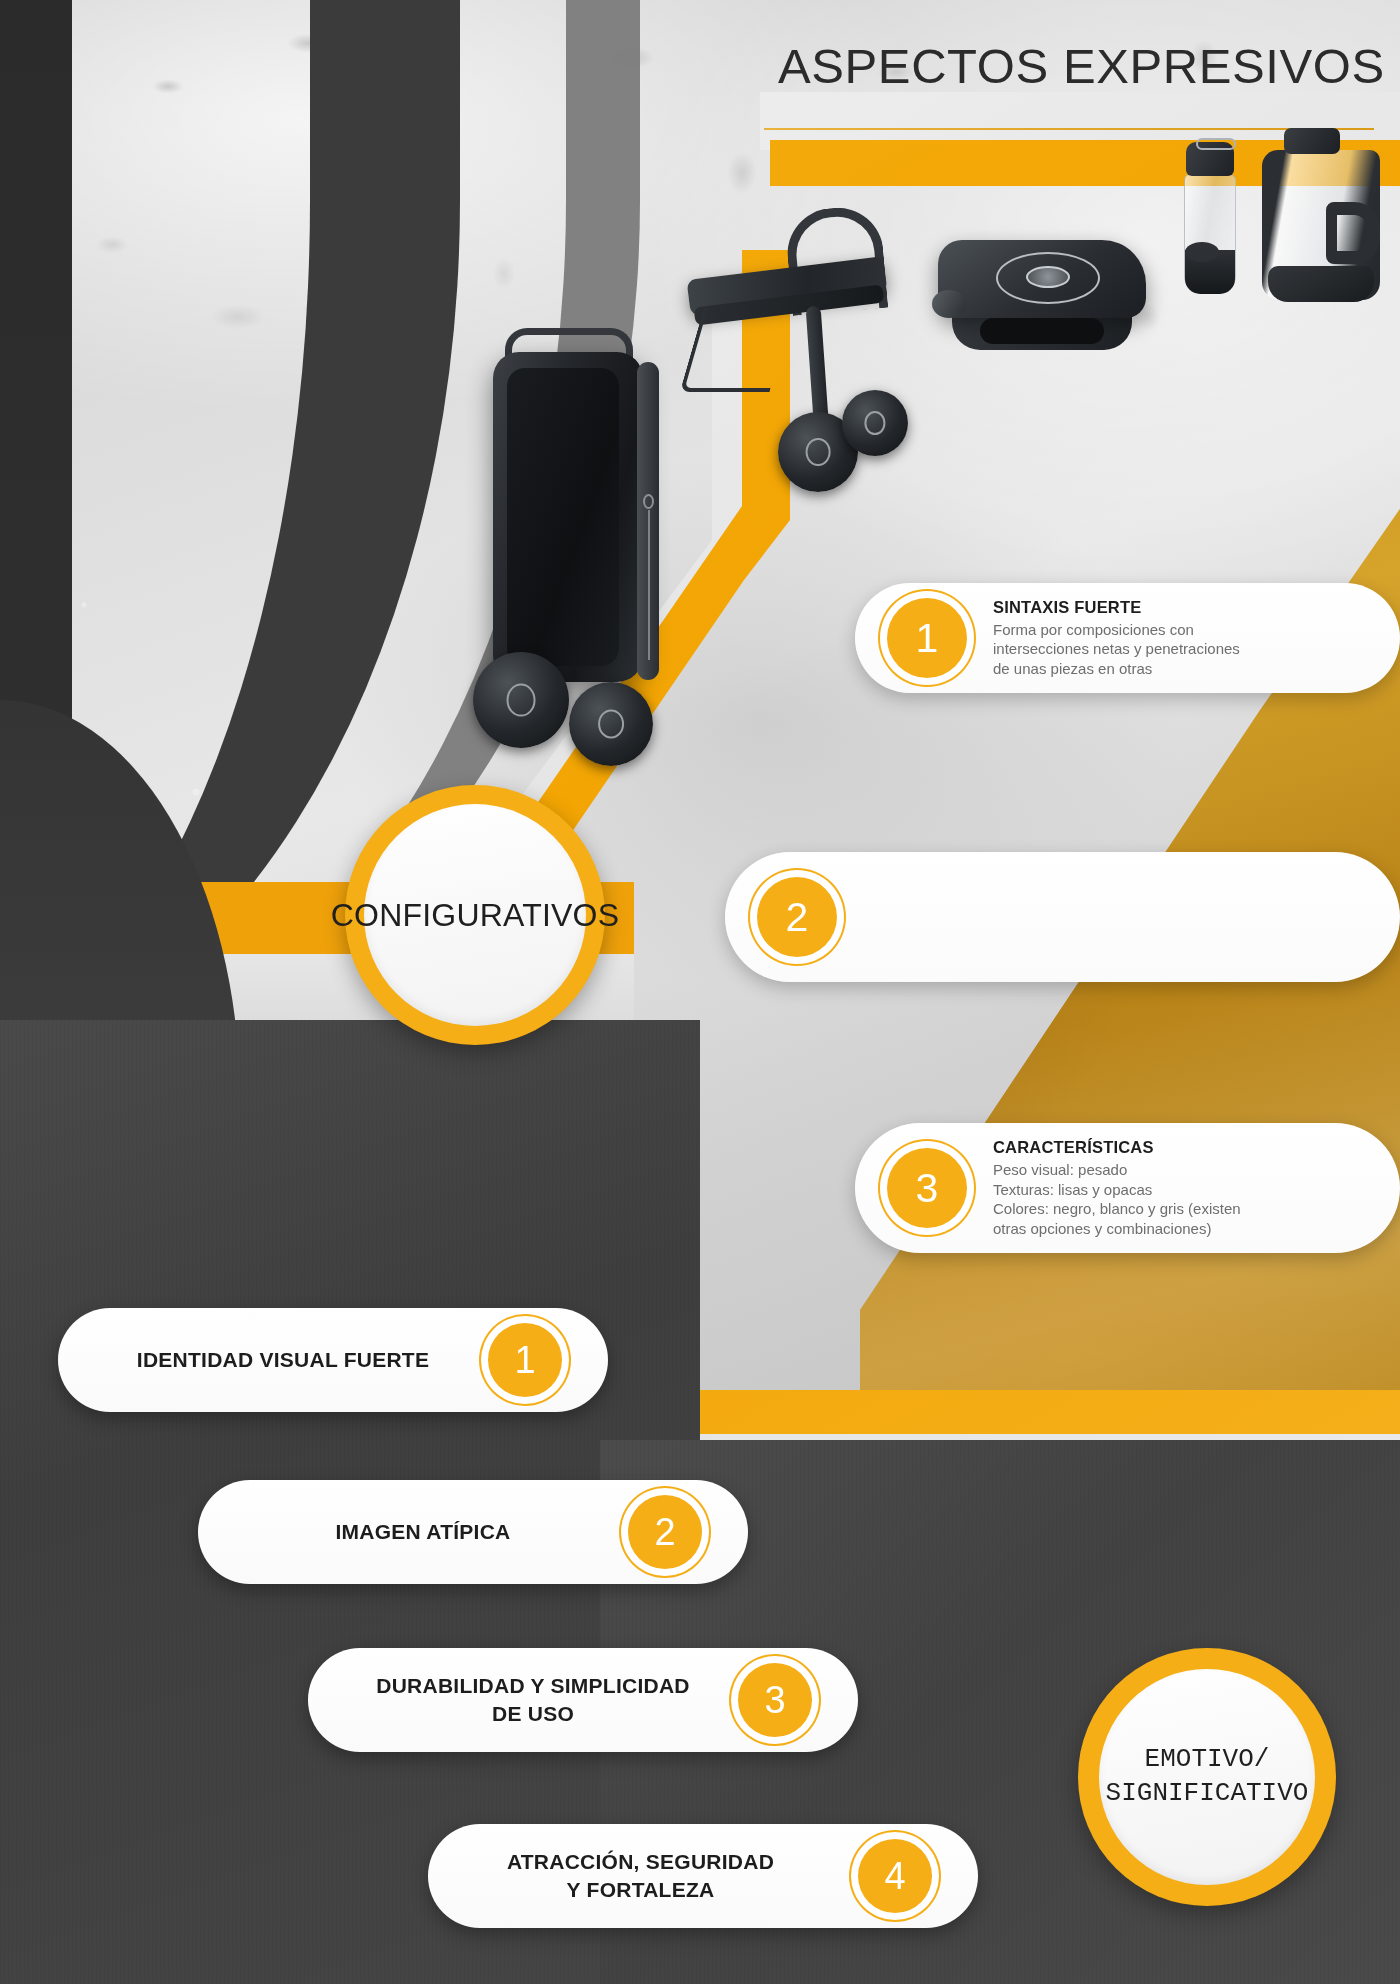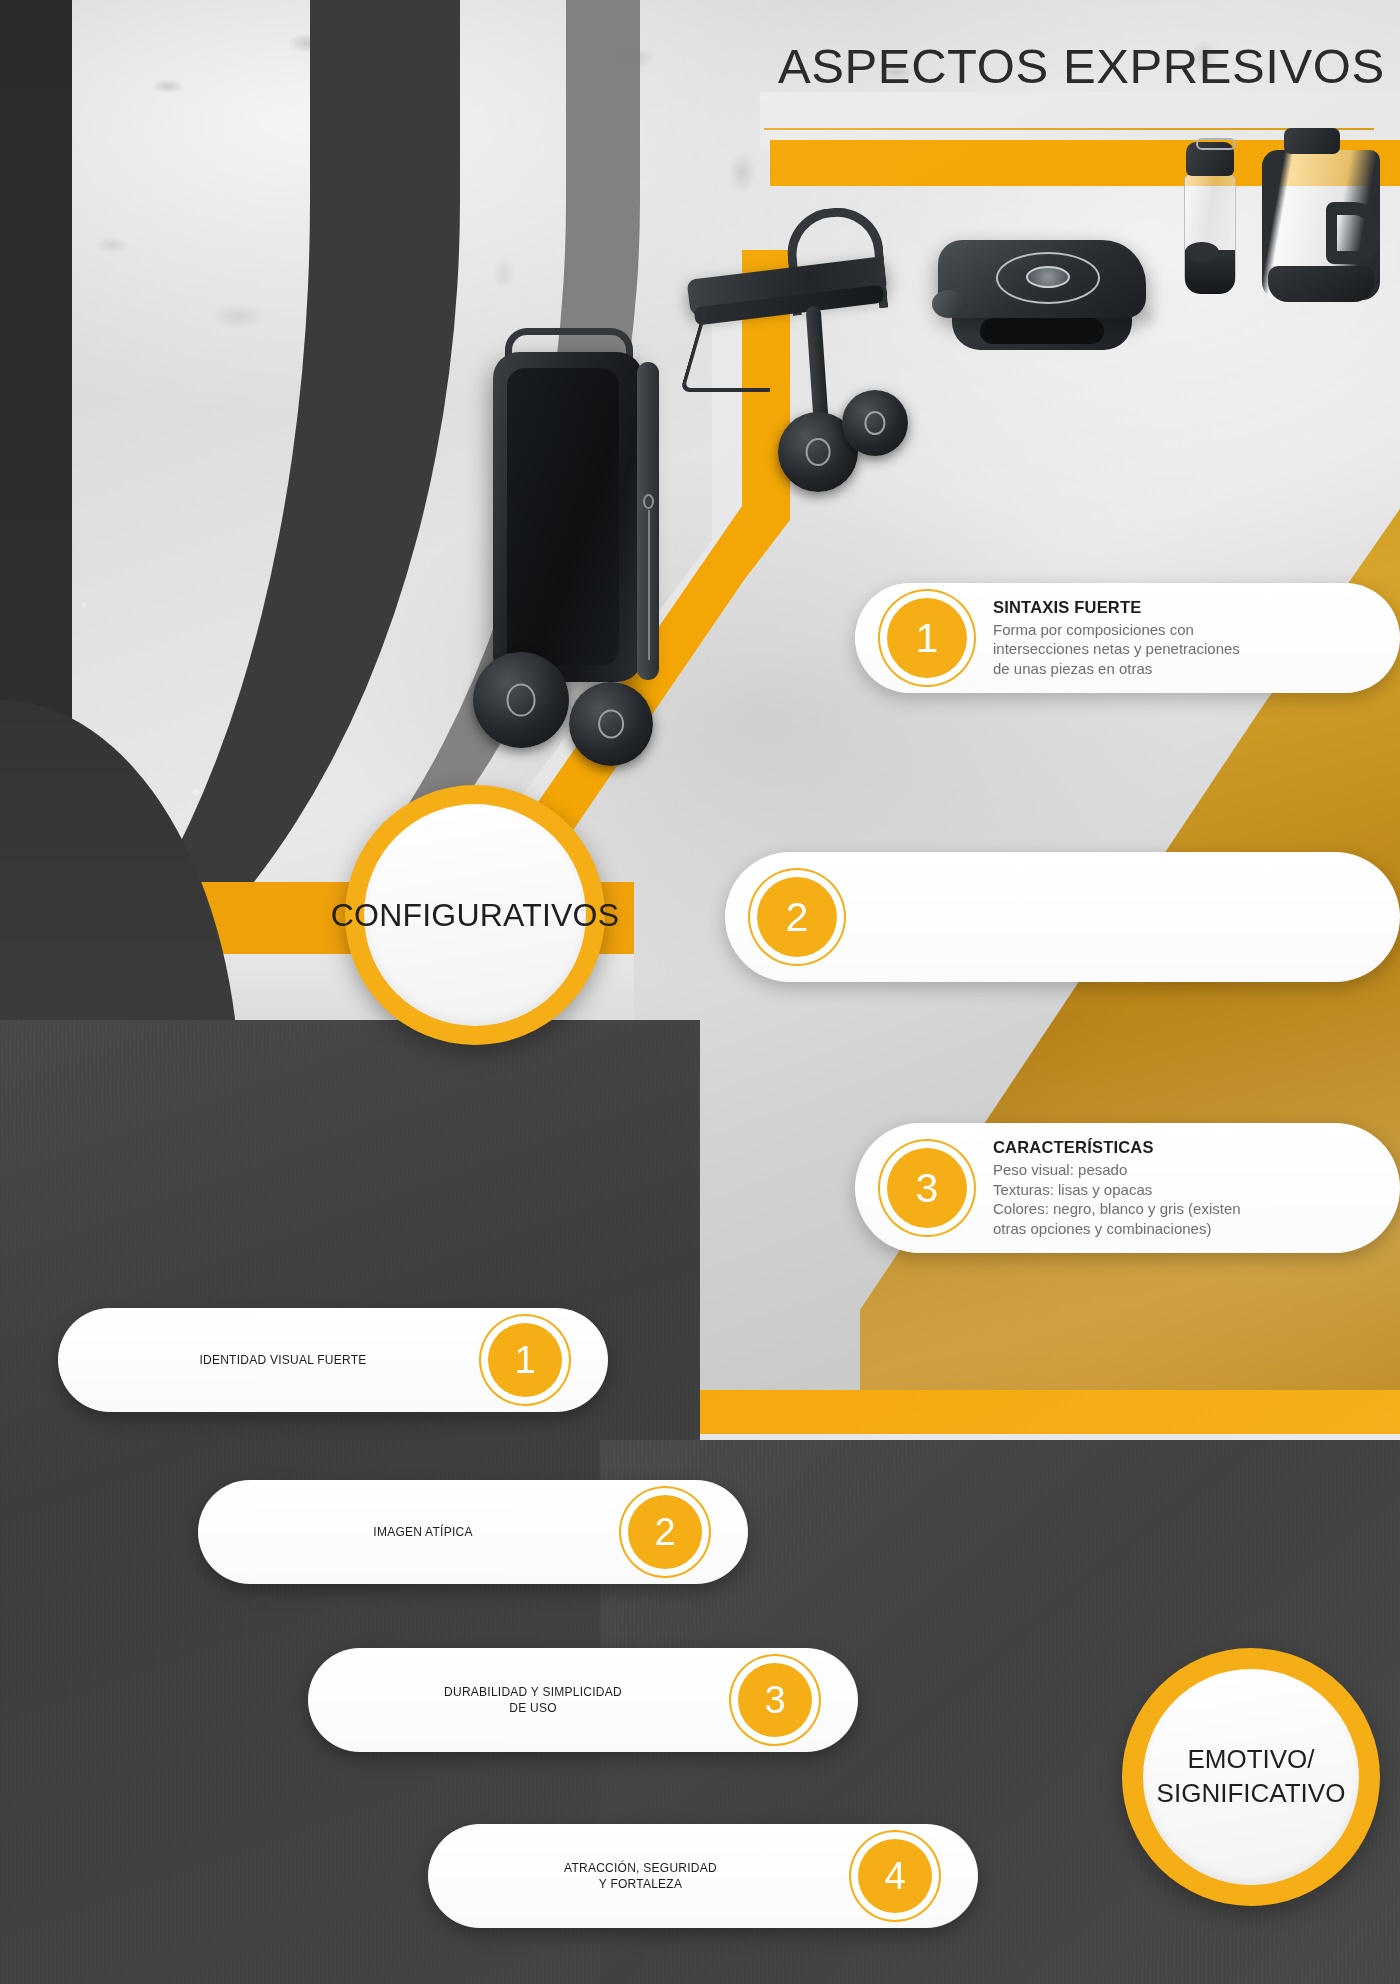--- a/index.html
+++ b/index.html
@@ -398,34 +398,34 @@
     border-radius:50%;
     background:linear-gradient(170deg,#ffffff,#f2f2f2);
     display:flex; align-items:center; justify-content:center;
     text-align:center; color:#1f1f1f;
     box-shadow:inset 0 -4px 10px rgba(0,0,0,.06);
   }
   .hub-config{ left:345px; top:785px; width:260px; height:260px; }
   .hub-config .hub-inner{
     width:222px; height:222px; font-size:32px; letter-spacing:.2px;
   }
-  .hub-emo{ left:1122px; top:1648px; width:258px; height:258px; }
+  .hub-emo{ left:1078px; top:1648px; width:258px; height:258px;font-family:Liberation Mono, monospace; }
   .hub-emo .hub-inner{
     width:216px; height:216px; font-size:26px; line-height:1.30; white-space:pre-line;
   }
 
   
   .pill{
     position:absolute; display:flex; align-items:center;
     background:linear-gradient(180deg,#ffffff,#fafafa);
     border-radius:70px;
     box-shadow:0 7px 18px rgba(0,0,0,.3);
   }
   .pill-label{
-    flex:1; text-align:center; font-size:12px; font-weight:400;
+    flex:1; text-align:center; font-size:21px; font-weight:700;
     color:#1d1d1d; letter-spacing:.25px; line-height:1.34;
     white-space:pre-line; padding:0 14px 0 34px;
   }
   .pill .num{ width:74px; height:74px; font-size:38px; margin-right:46px; }
 
   .pill1{ left:58px;  top:1308px; width:550px; height:104px; }
   .pill2{ left:198px; top:1480px; width:550px; height:104px; }
   .pill3{ left:308px; top:1648px; width:550px; height:104px; }
   .pill4{ left:428px; top:1824px; width:550px; height:104px;gap:25px; }
 </style>

